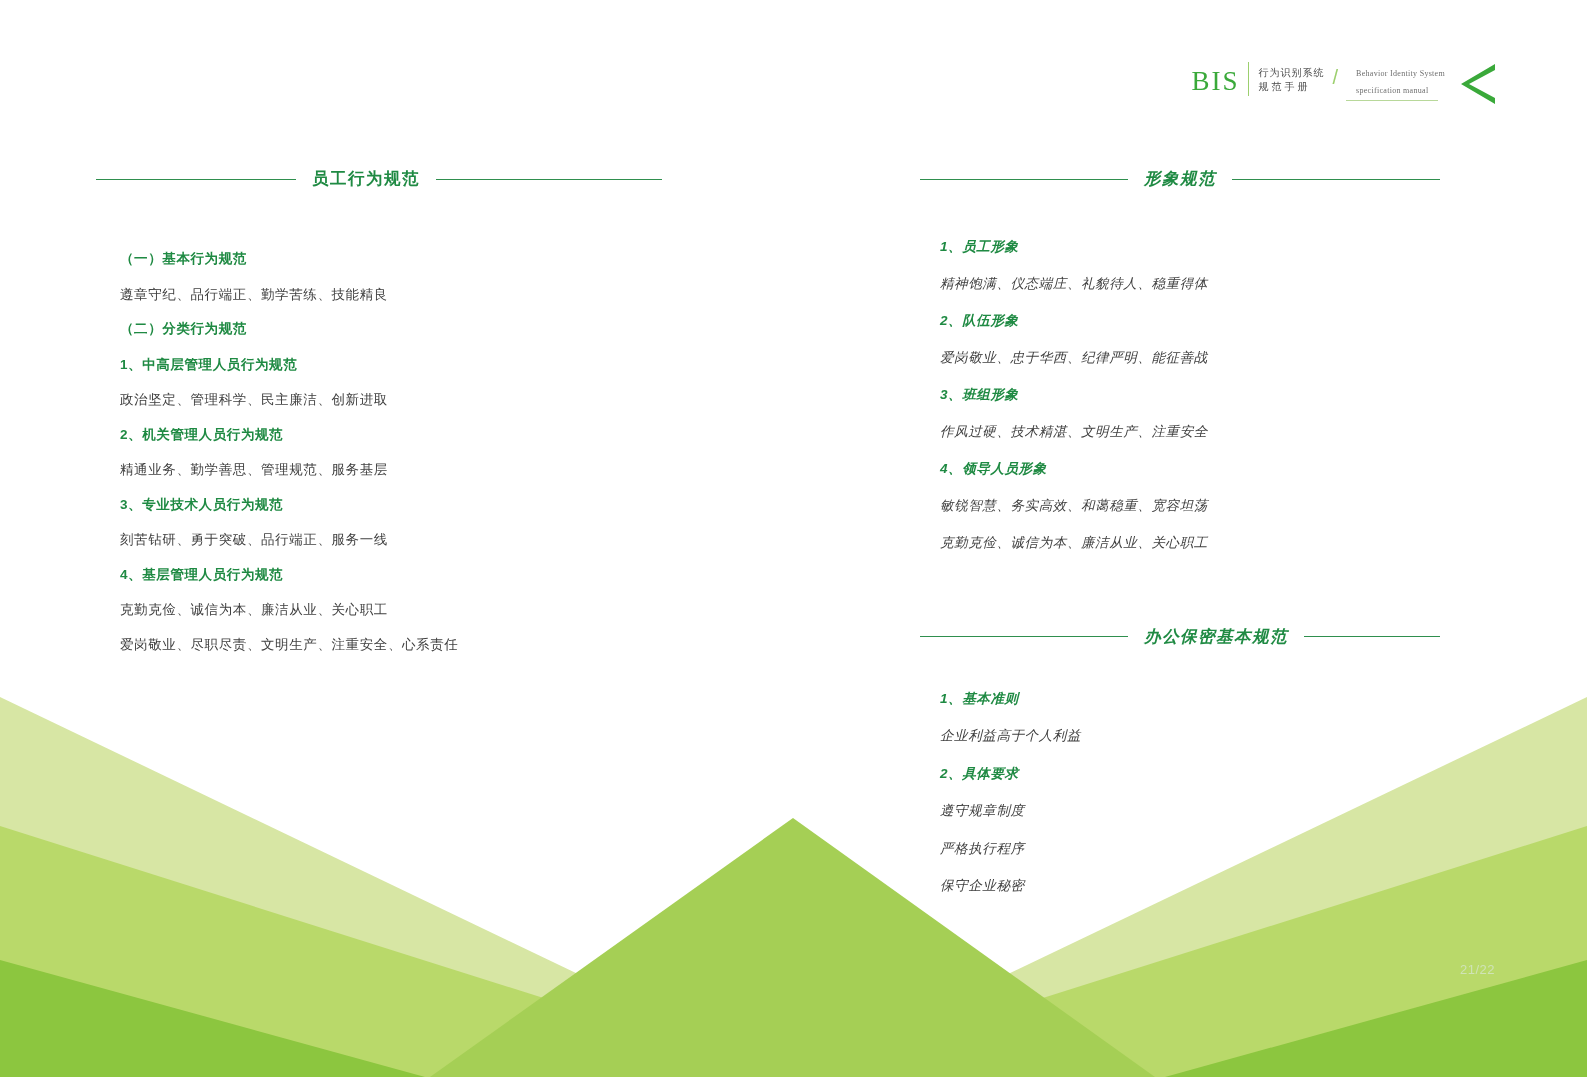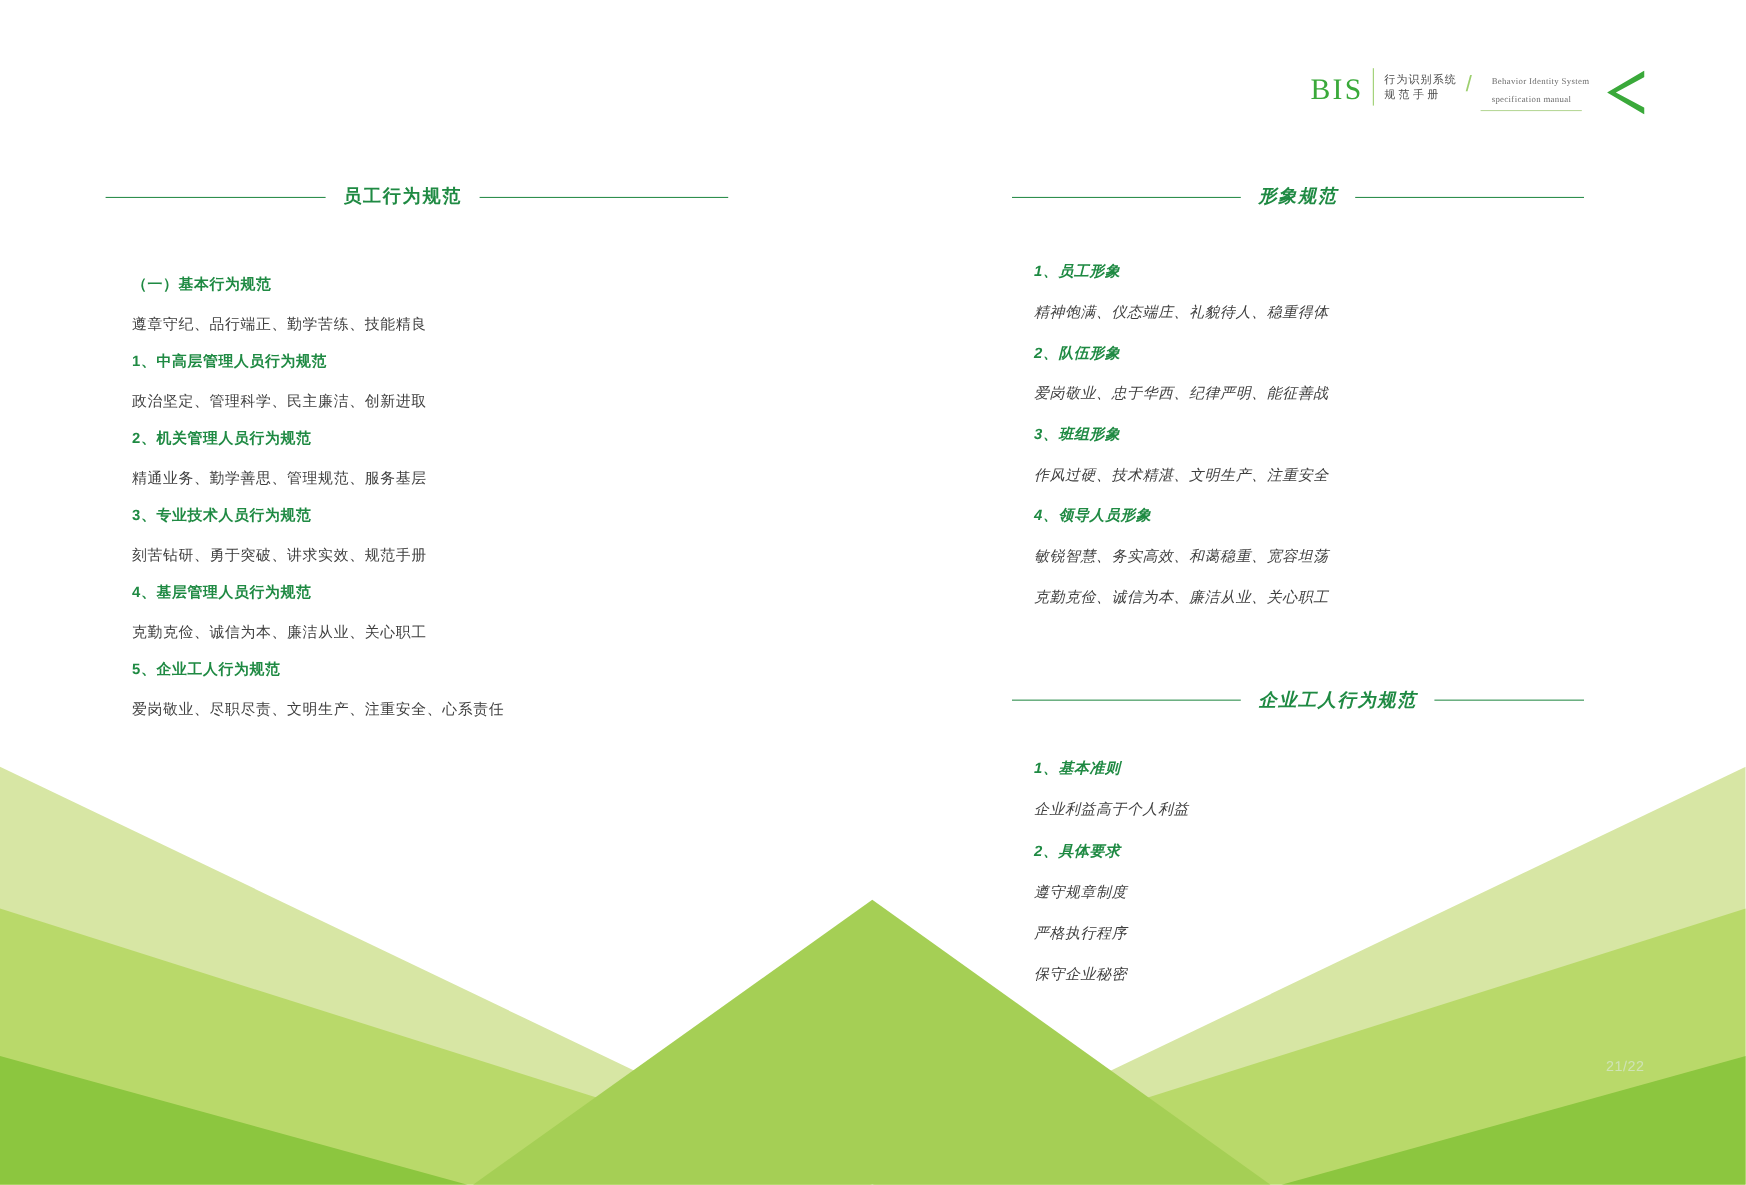--- a/index.html
+++ b/index.html
@@ -207,29 +207,29 @@
   <div class="col-left">
     <div class="section-head left-weighted">
       <div class="rule rule-a"></div>
       <div class="title">员工行为规范</div>
       <div class="rule rule-b"></div>
     </div>
 
     <div class="left-body">
       <div class="h-sub">（一）基本行为规范</div>
       <div class="p-line">遵章守纪、品行端正、勤学苦练、技能精良</div>
+      <div class="h-sub">（二）分类行为规范</div>
       <div class="h-sub">1、中高层管理人员行为规范</div>
       <div class="p-line">政治坚定、管理科学、民主廉洁、创新进取</div>
       <div class="h-sub">2、机关管理人员行为规范</div>
       <div class="p-line">精通业务、勤学善思、管理规范、服务基层</div>
       <div class="h-sub">3、专业技术人员行为规范</div>
-      <div class="p-line">刻苦钻研、勇于突破、讲求实效、规范手册</div>
+      <div class="p-line">刻苦钻研、勇于突破、品行端正、服务一线</div>
       <div class="h-sub">4、基层管理人员行为规范</div>
       <div class="p-line">克勤克俭、诚信为本、廉洁从业、关心职工</div>
-      <div class="h-sub">5、企业工人行为规范</div>
       <div class="p-line">爱岗敬业、尽职尽责、文明生产、注重安全、心系责任</div>
     </div>
   </div>
 
   <div class="col-right">
 
     <div class="section-head right-weighted">
       <div class="rule rule-a"></div>
       <div class="title">形象规范</div>
       <div class="rule rule-b"></div>
@@ -243,21 +243,21 @@
       <div class="h-sub">3、班组形象</div>
       <div class="p-line">作风过硬、技术精湛、文明生产、注重安全</div>
       <div class="h-sub">4、领导人员形象</div>
       <div class="p-line">敏锐智慧、务实高效、和蔼稳重、宽容坦荡</div>
       <div class="p-line">克勤克俭、诚信为本、廉洁从业、关心职工</div>
     </div>
 
     <div class="sec2-wrap">
       <div class="section-head right-weighted">
         <div class="rule rule-a"></div>
-        <div class="title">企业工人行为规范</div>
+        <div class="title">办公保密基本规范</div>
         <div class="rule rule-b"></div>
       </div>
 
       <div class="right-body-2">
         <div class="h-sub">1、基本准则</div>
         <div class="p-line">企业利益高于个人利益</div>
         <div class="h-sub">2、具体要求</div>
         <div class="p-line">遵守规章制度</div>
         <div class="p-line">严格执行程序</div>
         <div class="p-line">保守企业秘密</div>

